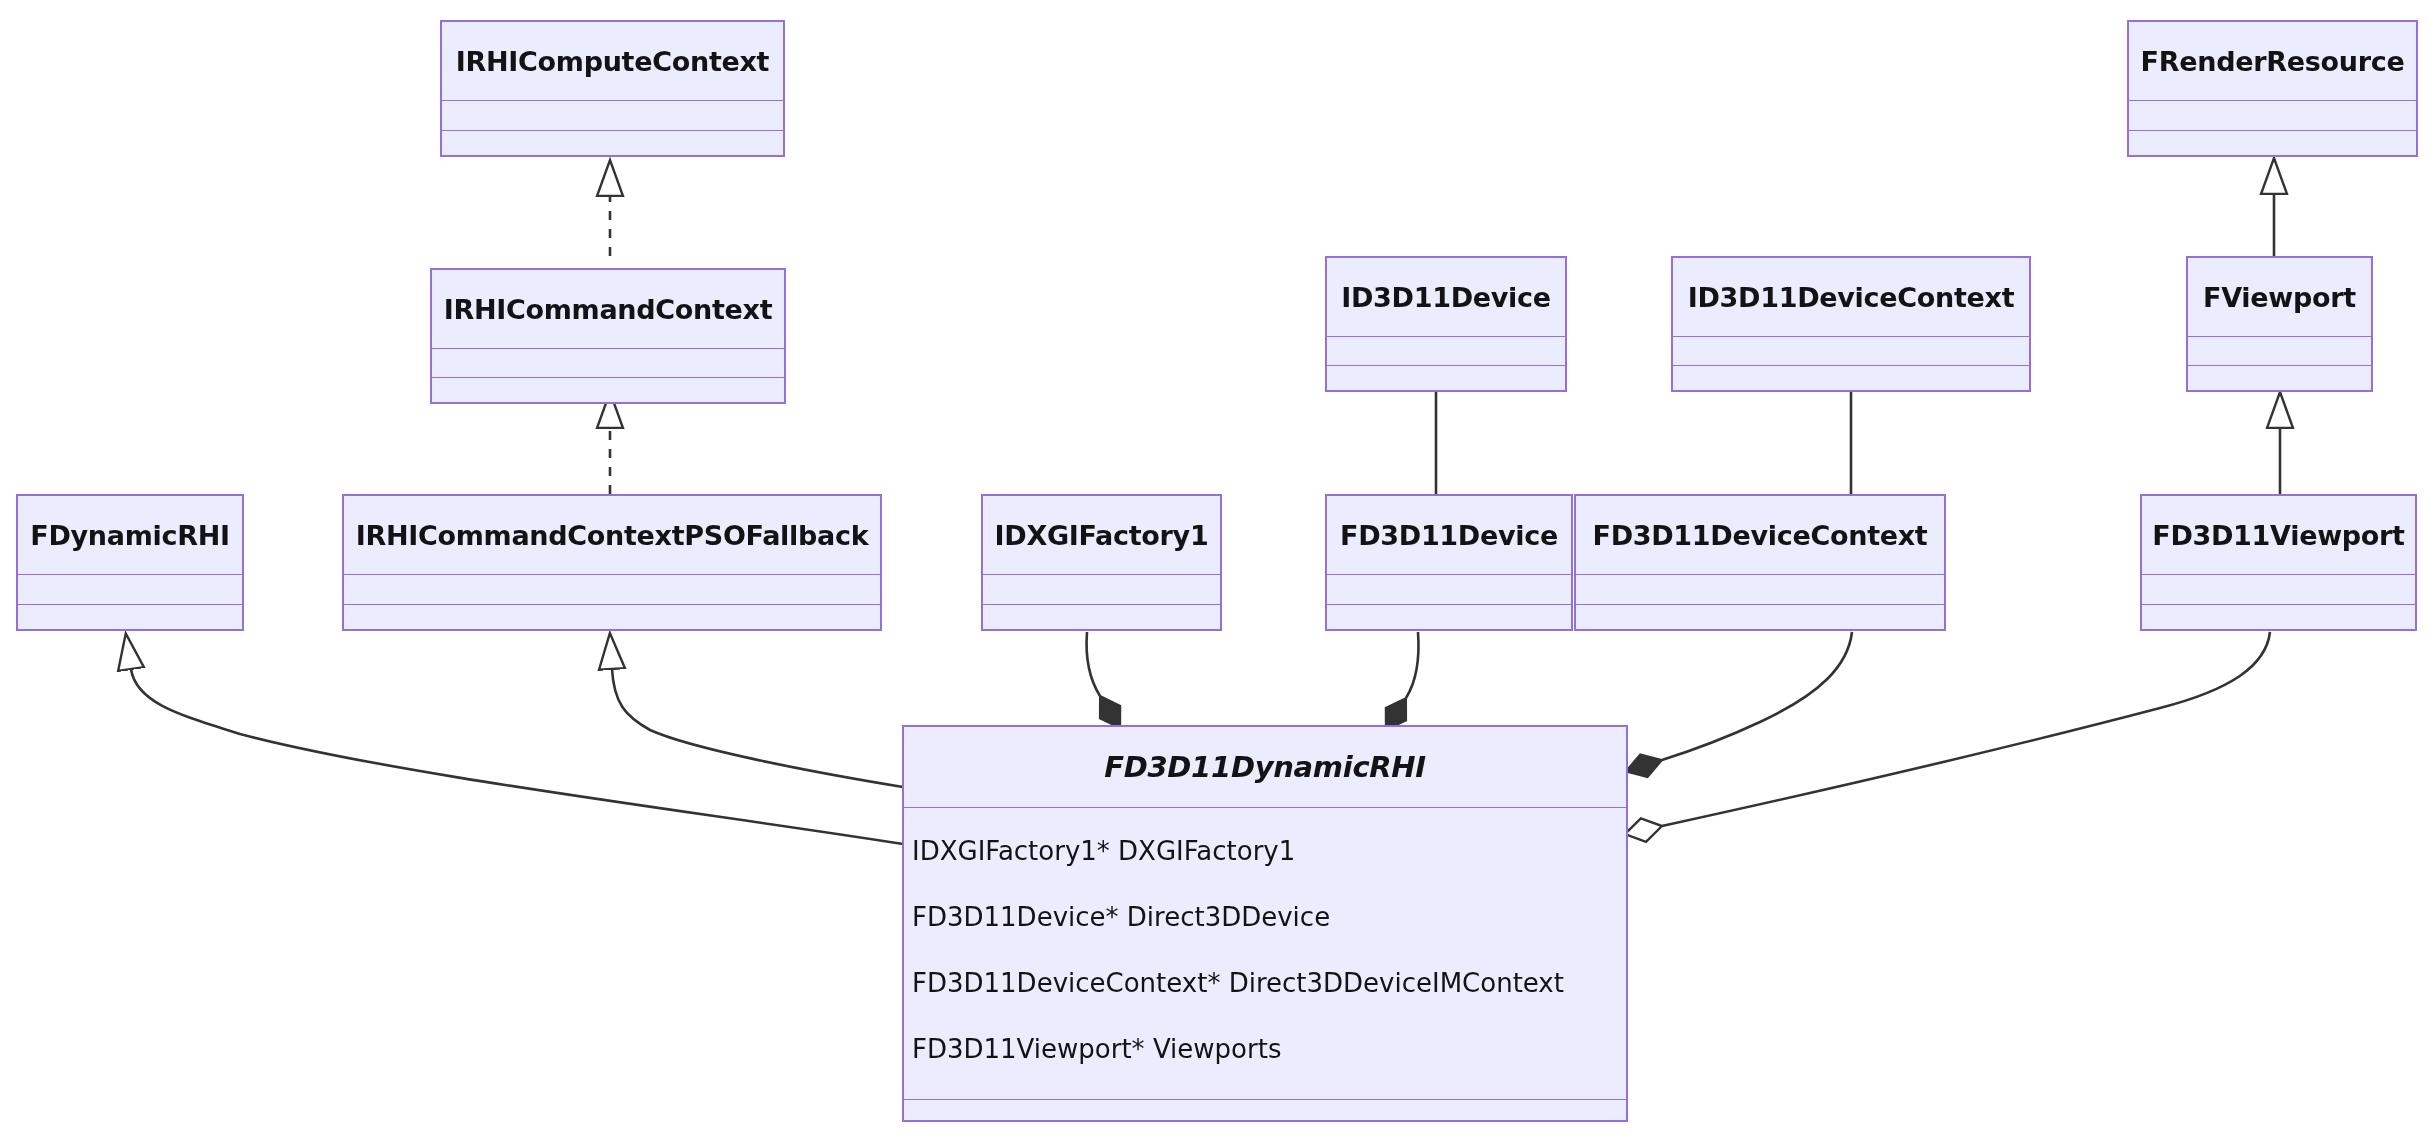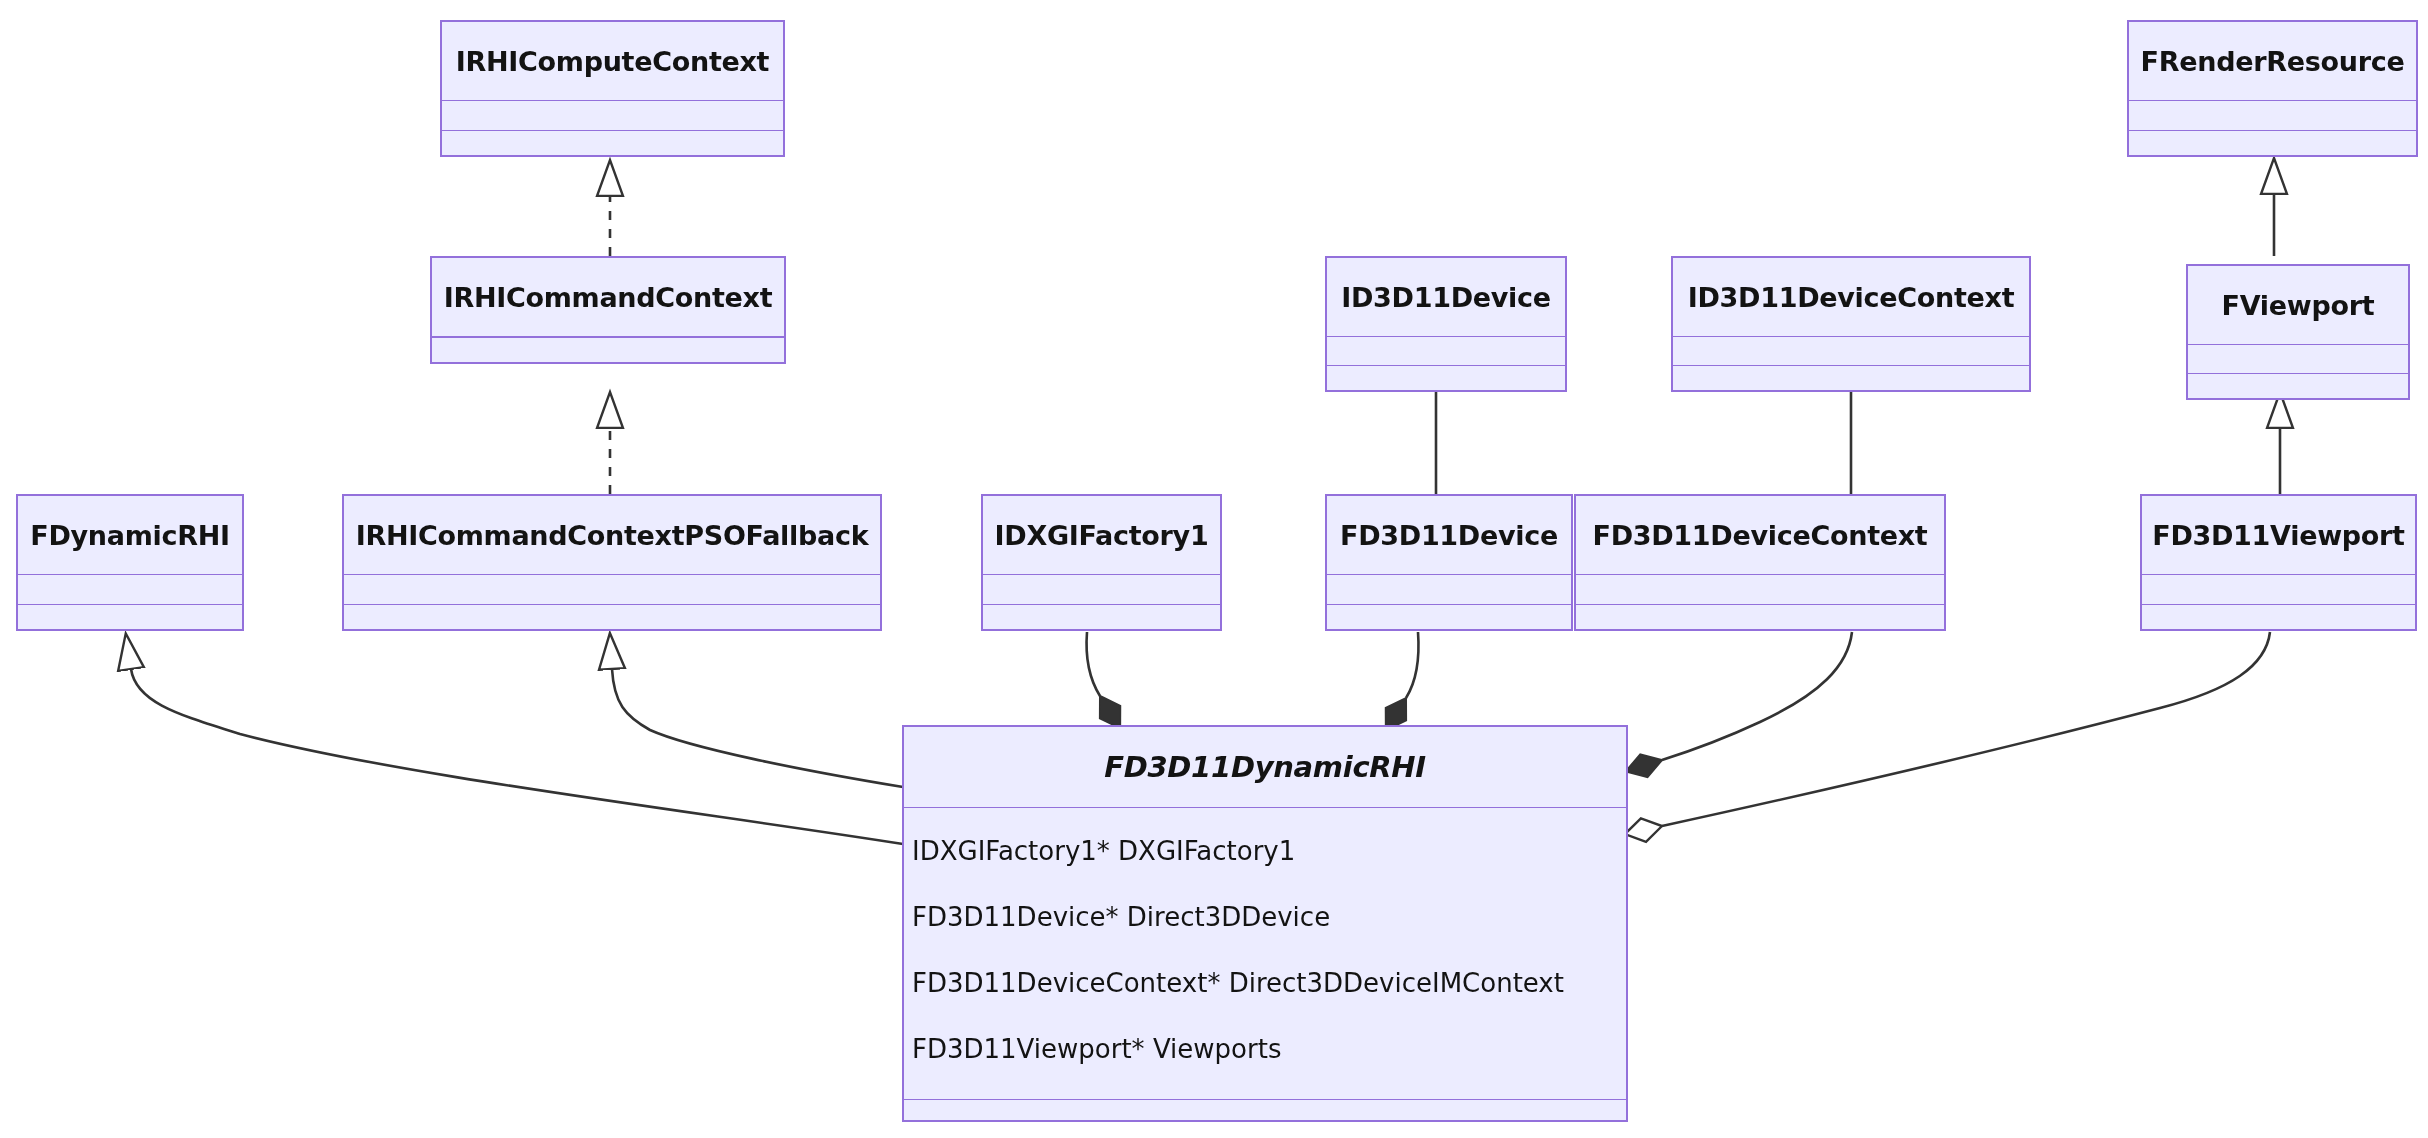--- a/index.html
+++ b/index.html
@@ -84,39 +84,39 @@
     <div class="cattrs"></div>
     <div class="cmethods"></div>
   </div>
 
   <div class="cbox" style="left:2127px;top:20px;width:291px;height:137px">
     <div class="ctitle">FRenderResource</div>
     <div class="cattrs"></div>
     <div class="cmethods"></div>
   </div>
 
-  <div class="cbox" style="left:430px;top:256px;width:356px;height:108px">
+  <div class="cbox" style="left:430px;top:268px;width:356px;height:136px">
     <div class="ctitle">IRHICommandContext</div>
     <div class="cattrs"></div>
     <div class="cmethods"></div>
   </div>
 
   <div class="cbox" style="left:1325px;top:256px;width:242px;height:136px">
     <div class="ctitle">ID3D11Device</div>
     <div class="cattrs"></div>
     <div class="cmethods"></div>
   </div>
 
   <div class="cbox" style="left:1671px;top:256px;width:360px;height:136px">
     <div class="ctitle">ID3D11DeviceContext</div>
     <div class="cattrs"></div>
     <div class="cmethods"></div>
   </div>
 
-  <div class="cbox" style="left:2186px;top:264px;width:224px;height:136px">
+  <div class="cbox" style="left:2186px;top:256px;width:187px;height:136px">
     <div class="ctitle">FViewport</div>
     <div class="cattrs"></div>
     <div class="cmethods"></div>
   </div>
 
   <div class="cbox" style="left:16px;top:494px;width:228px;height:137px">
     <div class="ctitle">FDynamicRHI</div>
     <div class="cattrs"></div>
     <div class="cmethods"></div>
   </div>

